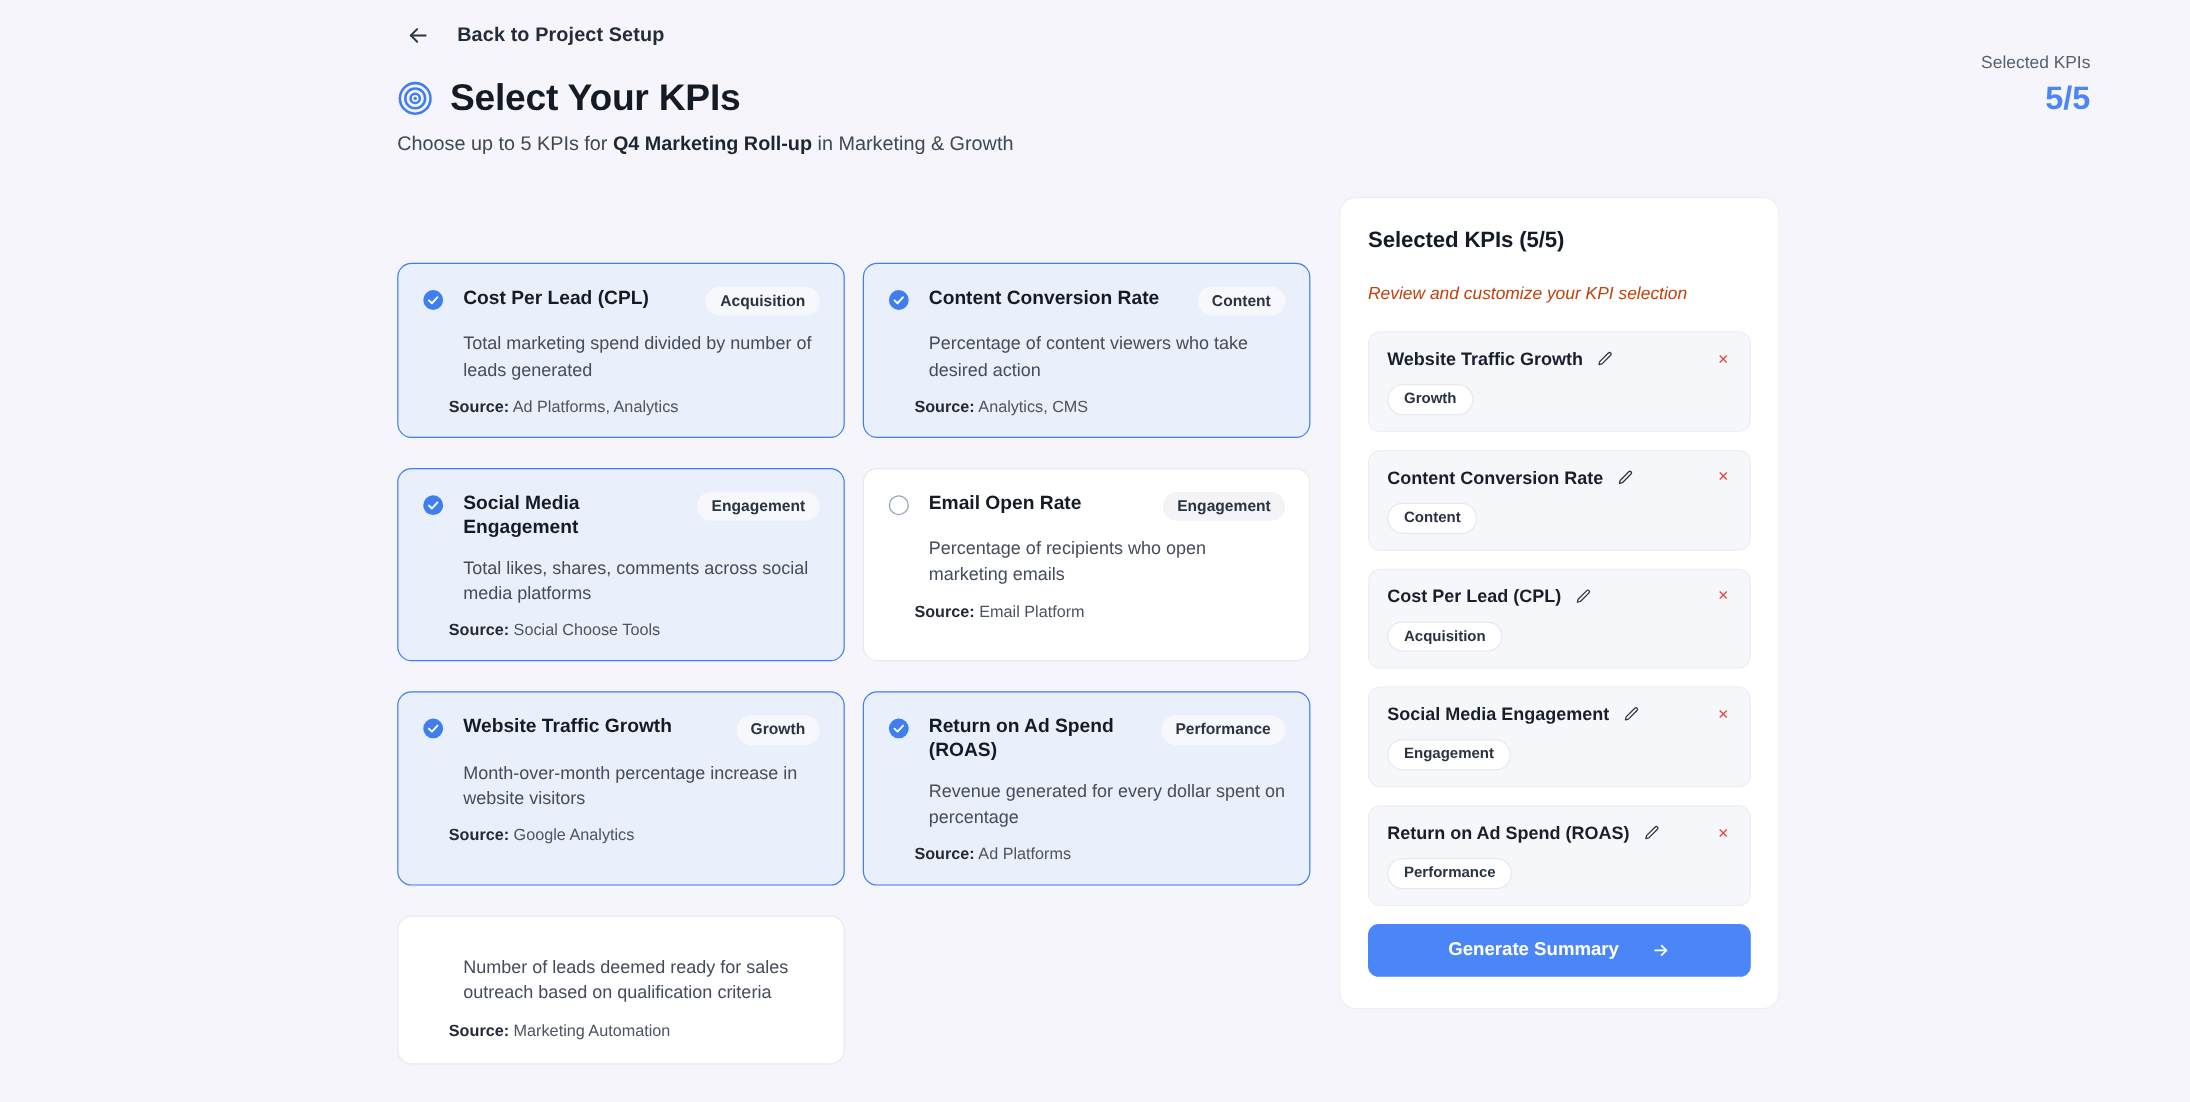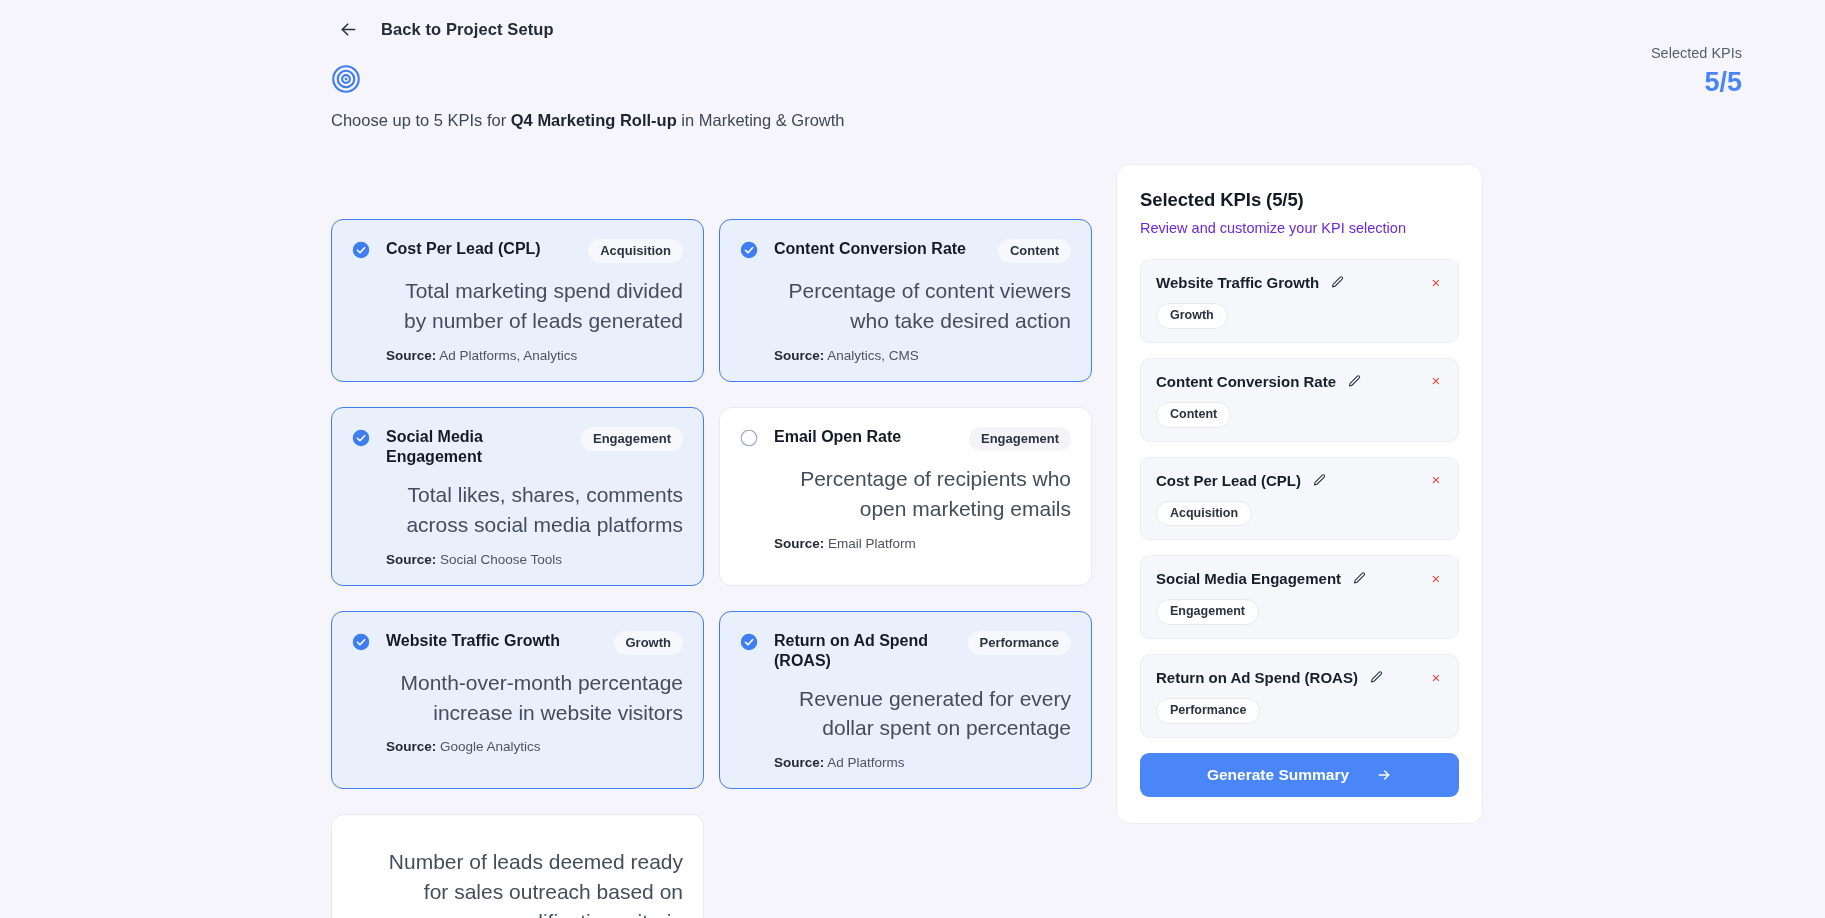--- a/index.html
+++ b/index.html
@@ -168,29 +168,28 @@
     background: #f4f4f8;
     border-radius: 999px;
     padding: 5px 12px;
     white-space: nowrap;
     line-height: 1.1;
   }
   .kpi-card.selected .badge { background: #f7f8fc; }
   .kpi-desc {
     margin-top: 13px;
     margin-left: 34px;
-    font-size: 21px;
+    font-size: 15px;
     line-height: 1.42;
     color: #444d5b;
     max-width: 300px;
-    text-align: right;
   }
   .kpi-source {
     margin-top: 12px;
-    margin-left: 34px;
+    margin-left: 22px;
     font-size: 13.5px;
     color: #4b5462;
   }
   .kpi-source b { font-weight: 700; color: #222a36; }
 
   
   .panel {
     position: absolute;
     left: 1116px;
     top: 164px;
@@ -200,23 +199,24 @@
     border: 1px solid #ededf3;
     padding: 24px 23px 26px 23px;
   }
   .panel-title {
     font-size: 18.5px;
     font-weight: 700;
     color: #141b26;
     letter-spacing: -.1px;
   }
   .panel-sub {
-    margin-top: 9px;
+    margin-top: 26px;
     font-size: 14.5px;
-    color: #6d28d9;
+    color: #c2410c;
+    font-style: italic;
   }
   .sel-list { margin-top: 23px; }
   .sel-item {
     background: #f6f7fb;
     border: 1px solid #eceef5;
     border-radius: 10px;
     padding: 14px 15px 13px 15px;
     margin-bottom: 15px;
     position: relative;
   }
@@ -297,20 +297,21 @@
 
   <div class="title-row">
     <span class="target-icon">
       <svg viewBox="0 0 24 24" width="30" height="30" fill="none" stroke="#3f7ef0" stroke-width="1.7">
         <circle cx="12" cy="12" r="10.2"></circle>
         <circle cx="12" cy="12" r="6.6"></circle>
         <circle cx="12" cy="12" r="3.1"></circle>
         <circle cx="12" cy="12" r="1.1" fill="#3f7ef0" stroke="none"></circle>
       </svg>
     </span>
+    <h1 class="page-title">Select Your KPIs</h1>
   </div>
 
   <div class="subtitle">
     <span>Choose up to 5 KPIs for </span><b>Q4 Marketing Roll-up</b><span> in Marketing &amp; Growth</span>
   </div>
 
 
   <div class="cards" id="cards-grid">
       <div class="kpi-card selected">
         <div class="kpi-top">

